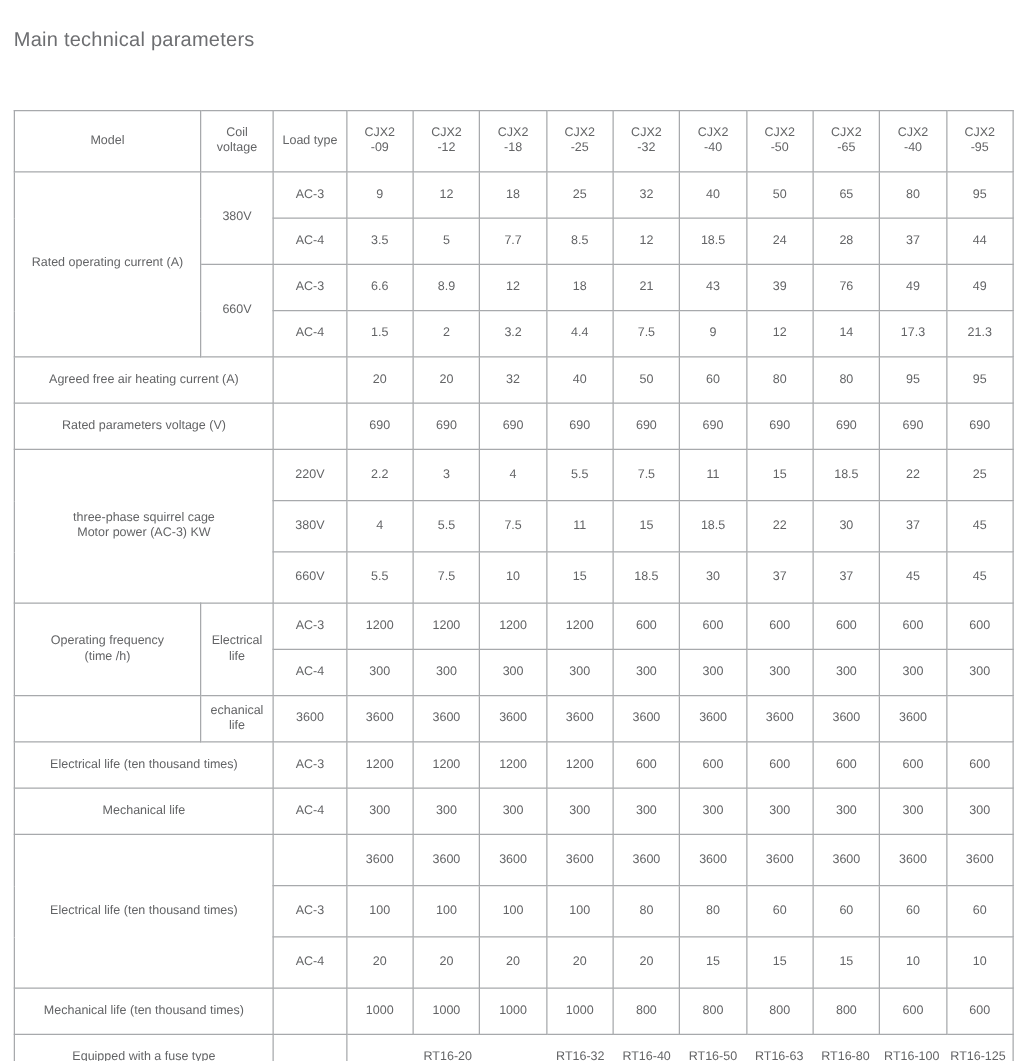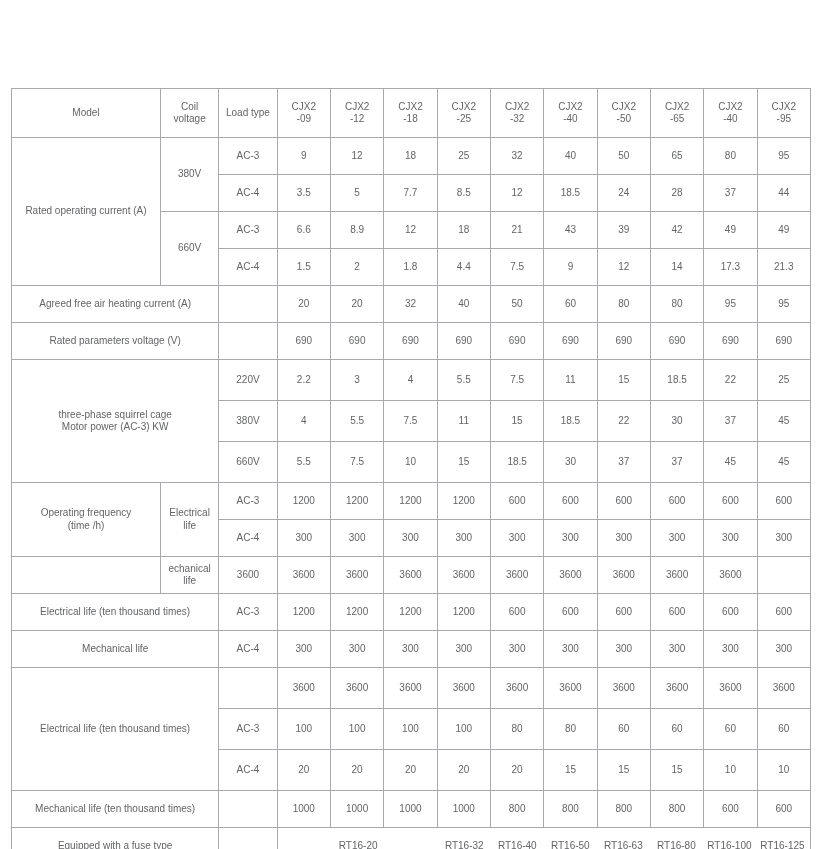--- a/index.html
+++ b/index.html
@@ -88,20 +88,21 @@
     font-size: 10px;
     color: #636466;
     white-space: nowrap;
   }
 </style>
 </head>
 <body>
 
 <div class="page">
 
+  <h1 class="page-title">Main technical parameters</h1>
 
   <div class="table-wrap">
     <table class="spec">
       <colgroup>
         <col style="width:148px">
         <col style="width:58px">
         <col style="width:58px">
         <col style="width:53px">
         <col style="width:53px">
         <col style="width:53px">
@@ -195,29 +196,29 @@
       <tr class="r-n">
         <td class="lblank" rowspan="2">660V</td>
         <td>AC-3</td>
         <td>6.6</td>
         <td>8.9</td>
         <td>12</td>
         <td>18</td>
         <td>21</td>
         <td>43</td>
         <td>39</td>
-        <td>42</td>
+        <td>76</td>
         <td>49</td>
         <td>49</td>
       </tr>
       <tr class="r-n">
         <td>AC-4</td>
         <td>1.5</td>
         <td>2</td>
-        <td>1.8</td>
+        <td>3.2</td>
         <td>4.4</td>
         <td>7.5</td>
         <td>9</td>
         <td>12</td>
         <td>14</td>
         <td>17.3</td>
         <td>21.3</td>
       </tr>
 
       <tr class="r-n">

